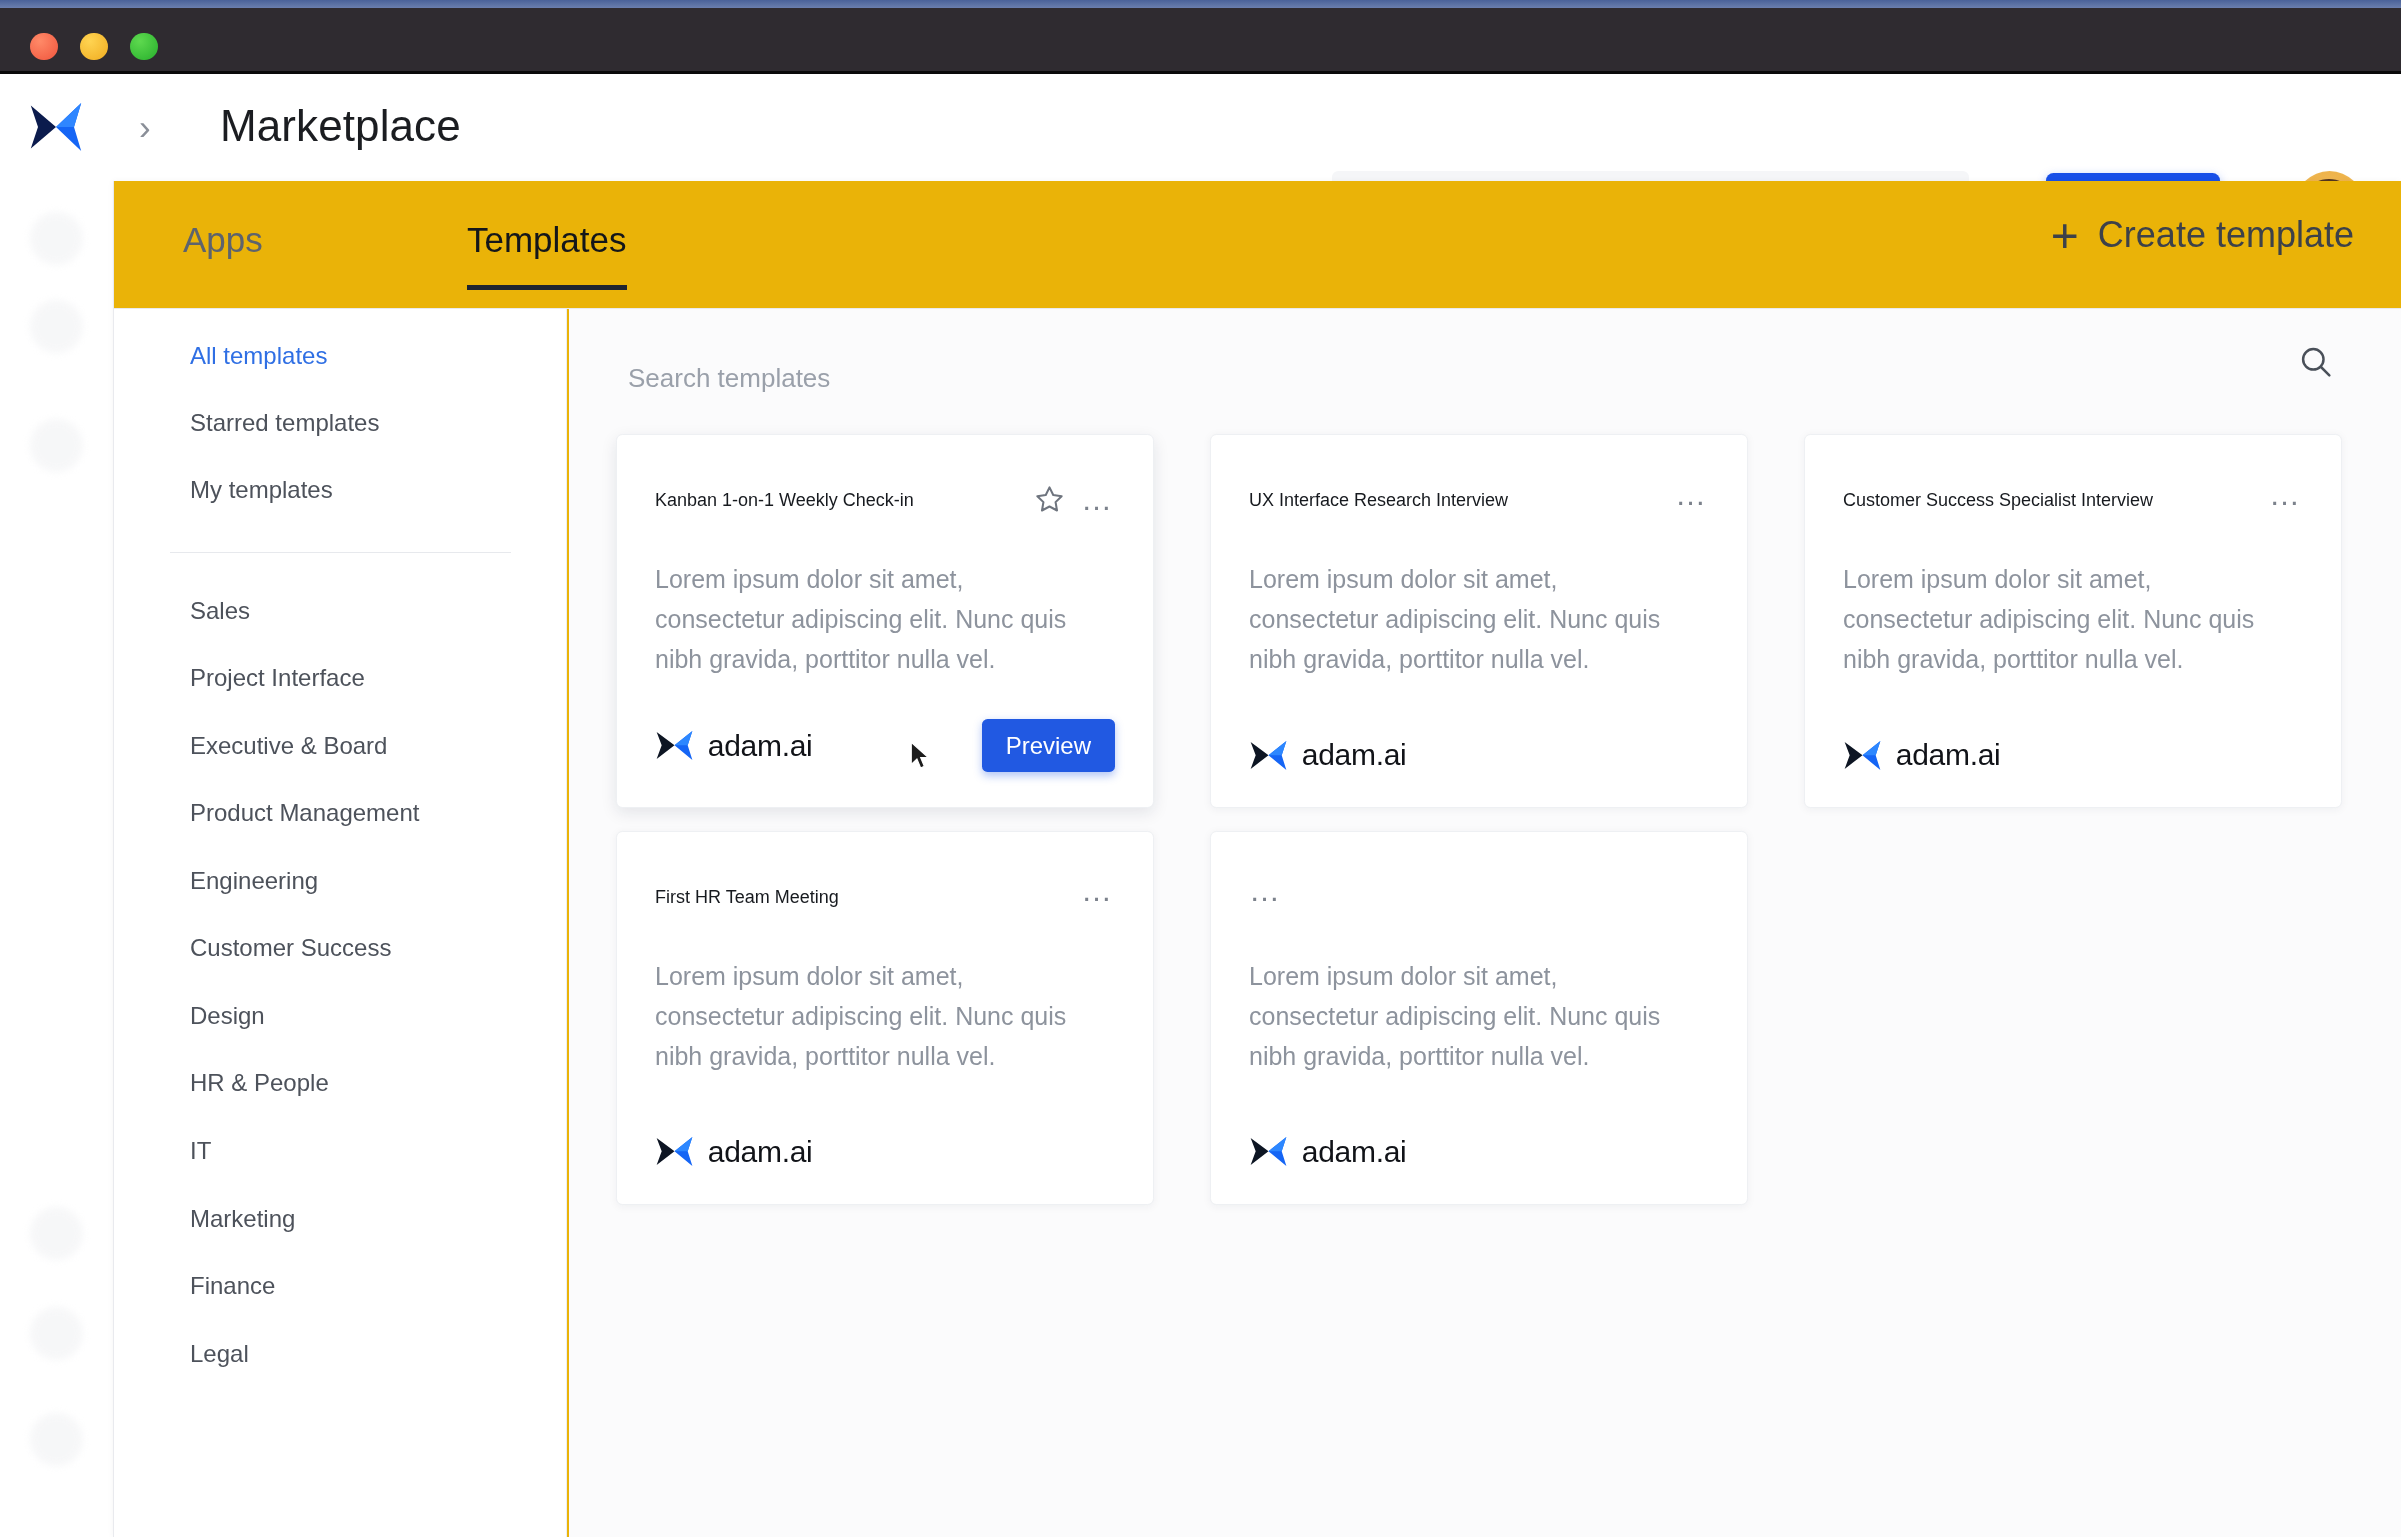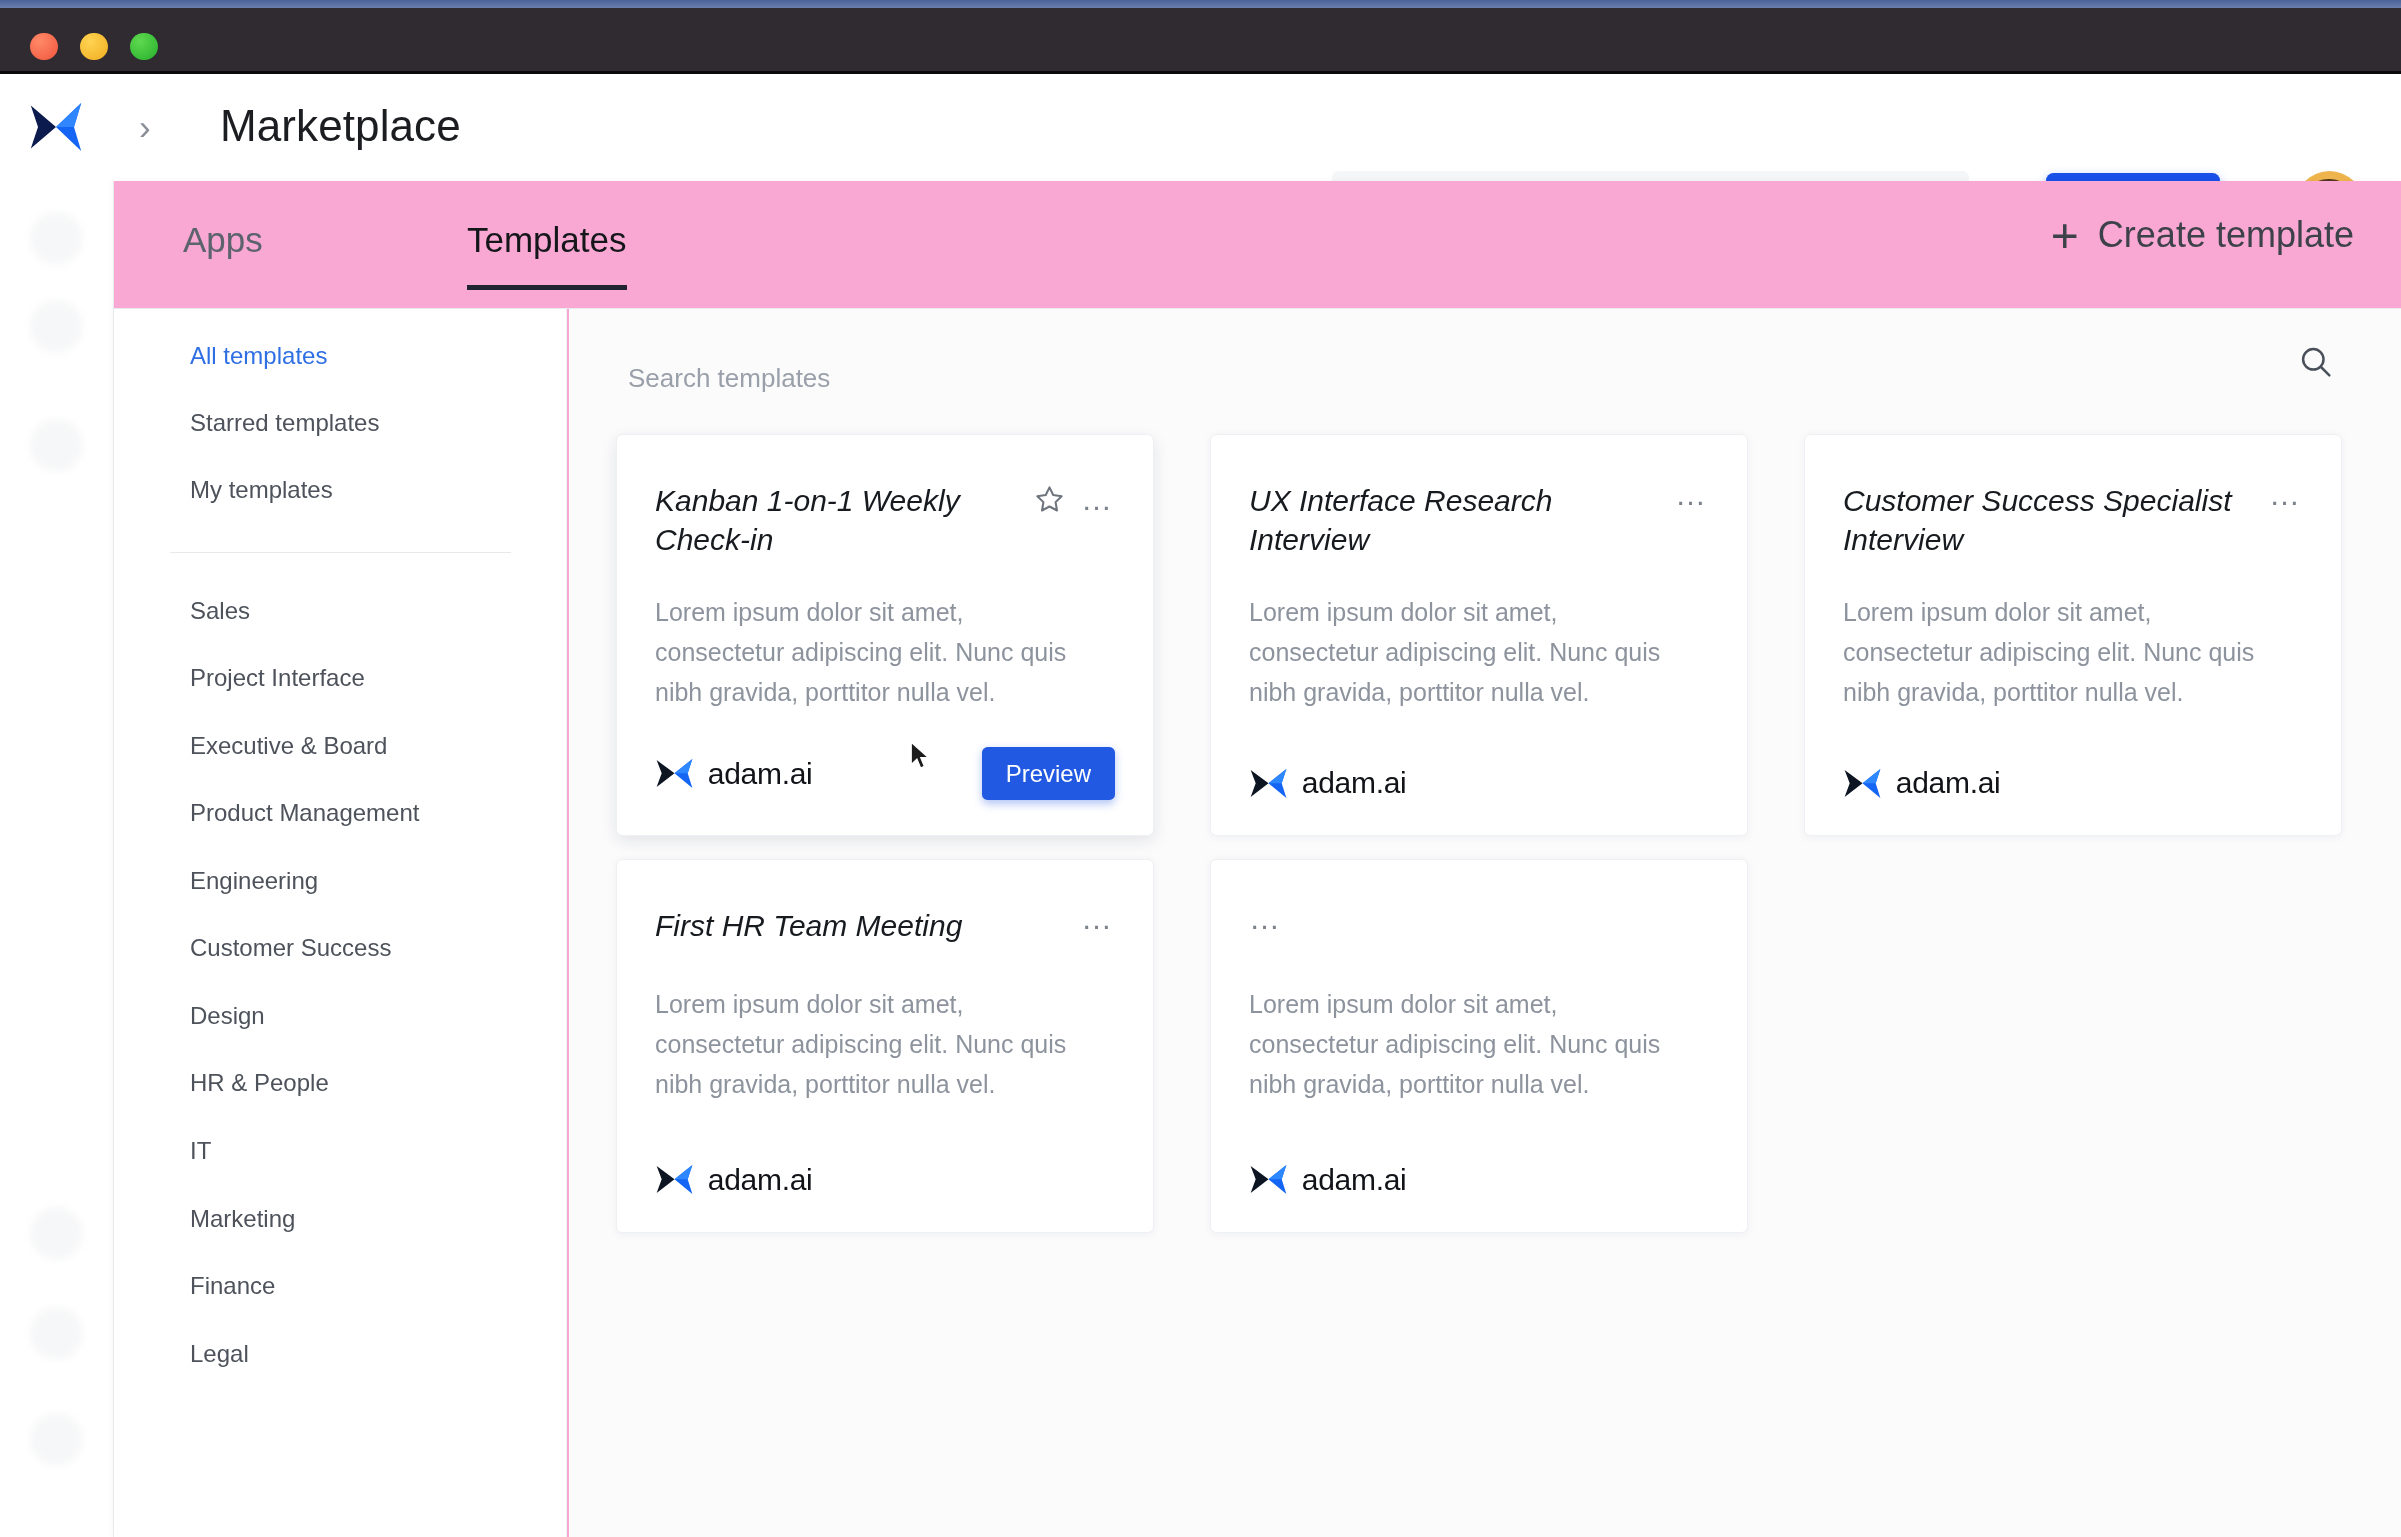--- a/index.html
+++ b/index.html
@@ -88,21 +88,21 @@
   .avatar .body {
     position:absolute; left: 7.5px; bottom: -3.8px; width: 54px; height: 25px;
     border-radius: 25px 25px 0 0;
     background: #b8c2c4;
   }
 
   
   .panel {
     position: absolute; top: 181px; left: 113px;
     width: 2289px; height: 1356px;
-    background: #f9a8d4;
+    background: #eab308;
     border-left: 1.3px solid #e9eaee;
     box-shadow: -1.3px 0 6.3px rgba(0,0,0,.04);
   }
 
   
   .rail { position: absolute; top: 181px; left: 0; width: 113px; height: 1356px; background:#ffffff; }
   .rail-icon {
     position: absolute; left: 30px; width: 53px; height: 53px; border-radius: 50%;
     background: #f0f1f3; opacity:.55; filter: blur(3.8px);
   }
@@ -184,23 +184,22 @@
     padding: 46px 38px 35px 38px;
     min-height: 374px;
     display: flex; flex-direction: column;
   }
   .card.hovered { box-shadow: 0 5px 16.3px rgba(20,30,60,.10); }
   .card-head {
     display: flex; align-items: flex-start; justify-content: space-between;
     gap: 12.5px; min-height: 45px;
   }
   .card-title {
-    font-size: 30px; line-height: 39px; color: #171a1f; font-weight: 500;
+    font-size: 18px; line-height: 39px; color: #171a1f; font-weight: 500;
     max-width: 400px;
-    font-style: italic;
   }
   .card-actions { display:flex; align-items:center; gap: 16.3px; padding-top: 2.5px; }
   .star-icon { width: 31px; height: 31px; display:block; }
   .dots-icon {
     font-size: 31px; color: #7c828c; letter-spacing: 3.1px; line-height: 21px;
     cursor: pointer; user-select:none;
   }
   .card-desc {
     margin-top: 33px;
     font-size: 25px; line-height: 40px; color: #8d939d; font-weight: 400;

